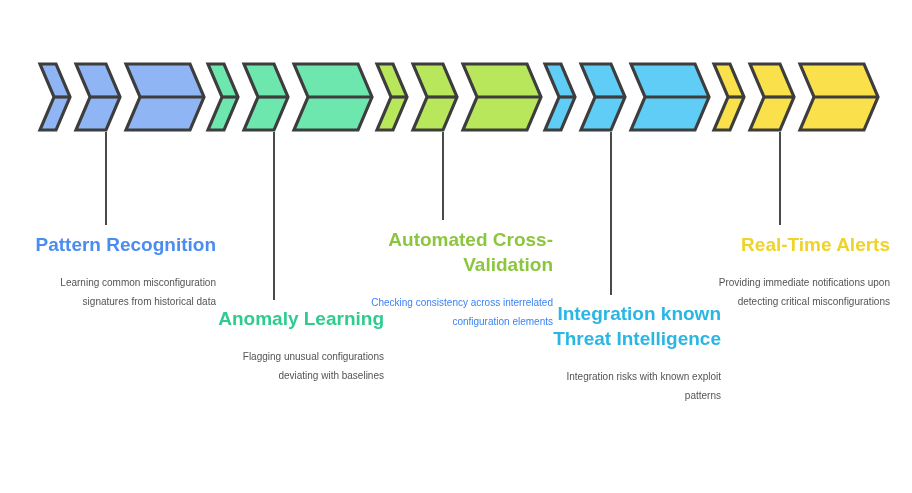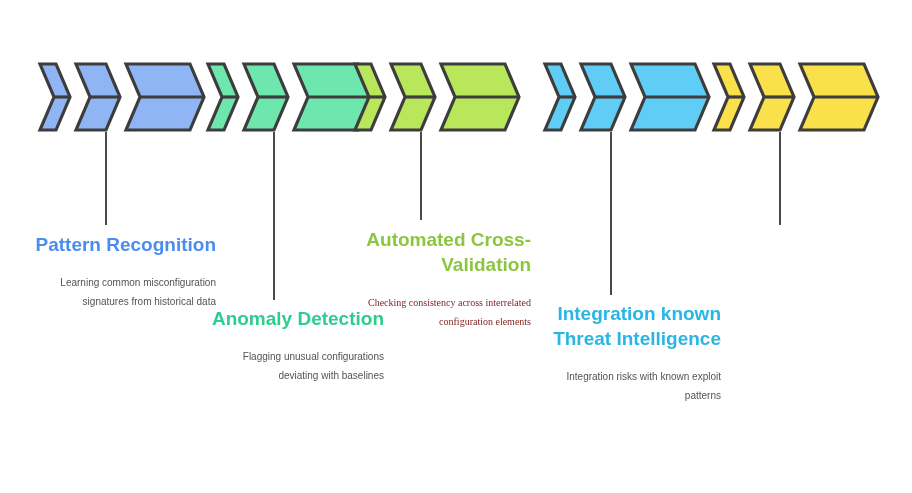--- a/index.html
+++ b/index.html
@@ -106,39 +106,39 @@
           <polygon points="0.0,2.0 16.0,2.0 30.0,35.0 16.0,68.0 0.0,68.0 14.0,35.0" class="chev-shape" fill="#6ee7ae"></polygon>
           <line x1="14.0" y1="35.0" x2="30.0" y2="35.0" stroke="#3d3d3d" stroke-width="3.2"></line>
           <polygon points="36.0,2.0 66.0,2.0 80.0,35.0 66.0,68.0 36.0,68.0 50.0,35.0" class="chev-shape" fill="#6ee7ae"></polygon>
           <line x1="50.0" y1="35.0" x2="80.0" y2="35.0" stroke="#3d3d3d" stroke-width="3.2"></line>
           <polygon points="86.0,2.0 150.0,2.0 164.0,35.0 150.0,68.0 86.0,68.0 100.0,35.0" class="chev-shape" fill="#6ee7ae"></polygon>
           <line x1="100.0" y1="35.0" x2="164.0" y2="35.0" stroke="#3d3d3d" stroke-width="3.2"></line>
         </svg>
       </div>
       <div class="connector" style="top: 132px; height: 168px; background: rgb(74, 74, 74);"></div>
       <div class="textblock" style="top: 306px;">
-        <div class="title" style="color: rgb(46, 204, 143);">Anomaly Detection</div>
+        <div class="title" style="color: rgb(46, 204, 143);">Anomaly Learning</div>
         <div class="desc" style="color: rgb(84, 84, 84);">Flagging unusual configurations deviating with baselines</div>
       </div>
     </div>
-    <div class="column" style="left: 355px;">
+    <div class="column" style="left: 377px;">
       <div class="chevrons">
         <svg viewBox="0 0 170 70" width="170" height="70">
           <polygon points="0.0,2.0 16.0,2.0 30.0,35.0 16.0,68.0 0.0,68.0 14.0,35.0" class="chev-shape" fill="#b9e75c"></polygon>
           <line x1="14.0" y1="35.0" x2="30.0" y2="35.0" stroke="#3d3d3d" stroke-width="3.2"></line>
           <polygon points="36.0,2.0 66.0,2.0 80.0,35.0 66.0,68.0 36.0,68.0 50.0,35.0" class="chev-shape" fill="#b9e75c"></polygon>
           <line x1="50.0" y1="35.0" x2="80.0" y2="35.0" stroke="#3d3d3d" stroke-width="3.2"></line>
           <polygon points="86.0,2.0 150.0,2.0 164.0,35.0 150.0,68.0 86.0,68.0 100.0,35.0" class="chev-shape" fill="#b9e75c"></polygon>
           <line x1="100.0" y1="35.0" x2="164.0" y2="35.0" stroke="#3d3d3d" stroke-width="3.2"></line>
         </svg>
       </div>
       <div class="connector" style="top: 132px; height: 88px; background: rgb(74, 74, 74);"></div>
       <div class="textblock" style="top: 227px;">
         <div class="title" style="color: rgb(140, 198, 62);">Automated Cross-Validation</div>
-        <div class="desc" style="color: #7f1d1d; font-family: Liberation Serif, serif;">Checking consistency across interrelated configuration elements</div>
+        <div class="desc" style="color: #3b82f6;">Checking consistency across interrelated configuration elements</div>
       </div>
     </div>
     <div class="column" style="left: 545px;">
       <div class="chevrons">
         <svg viewBox="0 0 170 70" width="170" height="70">
           <polygon points="0.0,2.0 16.0,2.0 30.0,35.0 16.0,68.0 0.0,68.0 14.0,35.0" class="chev-shape" fill="#5fcdf5"></polygon>
           <line x1="14.0" y1="35.0" x2="30.0" y2="35.0" stroke="#3d3d3d" stroke-width="3.2"></line>
           <polygon points="36.0,2.0 66.0,2.0 80.0,35.0 66.0,68.0 36.0,68.0 50.0,35.0" class="chev-shape" fill="#5fcdf5"></polygon>
           <line x1="50.0" y1="35.0" x2="80.0" y2="35.0" stroke="#3d3d3d" stroke-width="3.2"></line>
           <polygon points="86.0,2.0 150.0,2.0 164.0,35.0 150.0,68.0 86.0,68.0 100.0,35.0" class="chev-shape" fill="#5fcdf5"></polygon>
@@ -156,14 +156,18 @@
         <svg viewBox="0 0 170 70" width="170" height="70">
           <polygon points="0.0,2.0 16.0,2.0 30.0,35.0 16.0,68.0 0.0,68.0 14.0,35.0" class="chev-shape" fill="#fae04a"></polygon>
           <line x1="14.0" y1="35.0" x2="30.0" y2="35.0" stroke="#3d3d3d" stroke-width="3.2"></line>
           <polygon points="36.0,2.0 66.0,2.0 80.0,35.0 66.0,68.0 36.0,68.0 50.0,35.0" class="chev-shape" fill="#fae04a"></polygon>
           <line x1="50.0" y1="35.0" x2="80.0" y2="35.0" stroke="#3d3d3d" stroke-width="3.2"></line>
           <polygon points="86.0,2.0 150.0,2.0 164.0,35.0 150.0,68.0 86.0,68.0 100.0,35.0" class="chev-shape" fill="#fae04a"></polygon>
           <line x1="100.0" y1="35.0" x2="164.0" y2="35.0" stroke="#3d3d3d" stroke-width="3.2"></line>
         </svg>
       </div>
       <div class="connector" style="top: 132px; height: 93px; background: rgb(74, 74, 74);"></div>
+      <div class="textblock" style="top: 232px;">
+        <div class="title" style="color: rgb(240, 211, 42);">Real-Time Alerts</div>
+        <div class="desc" style="color: rgb(84, 84, 84);">Providing immediate notifications upon detecting critical misconfigurations</div>
+      </div>
     </div>
   </div>
 
 </body></html>

